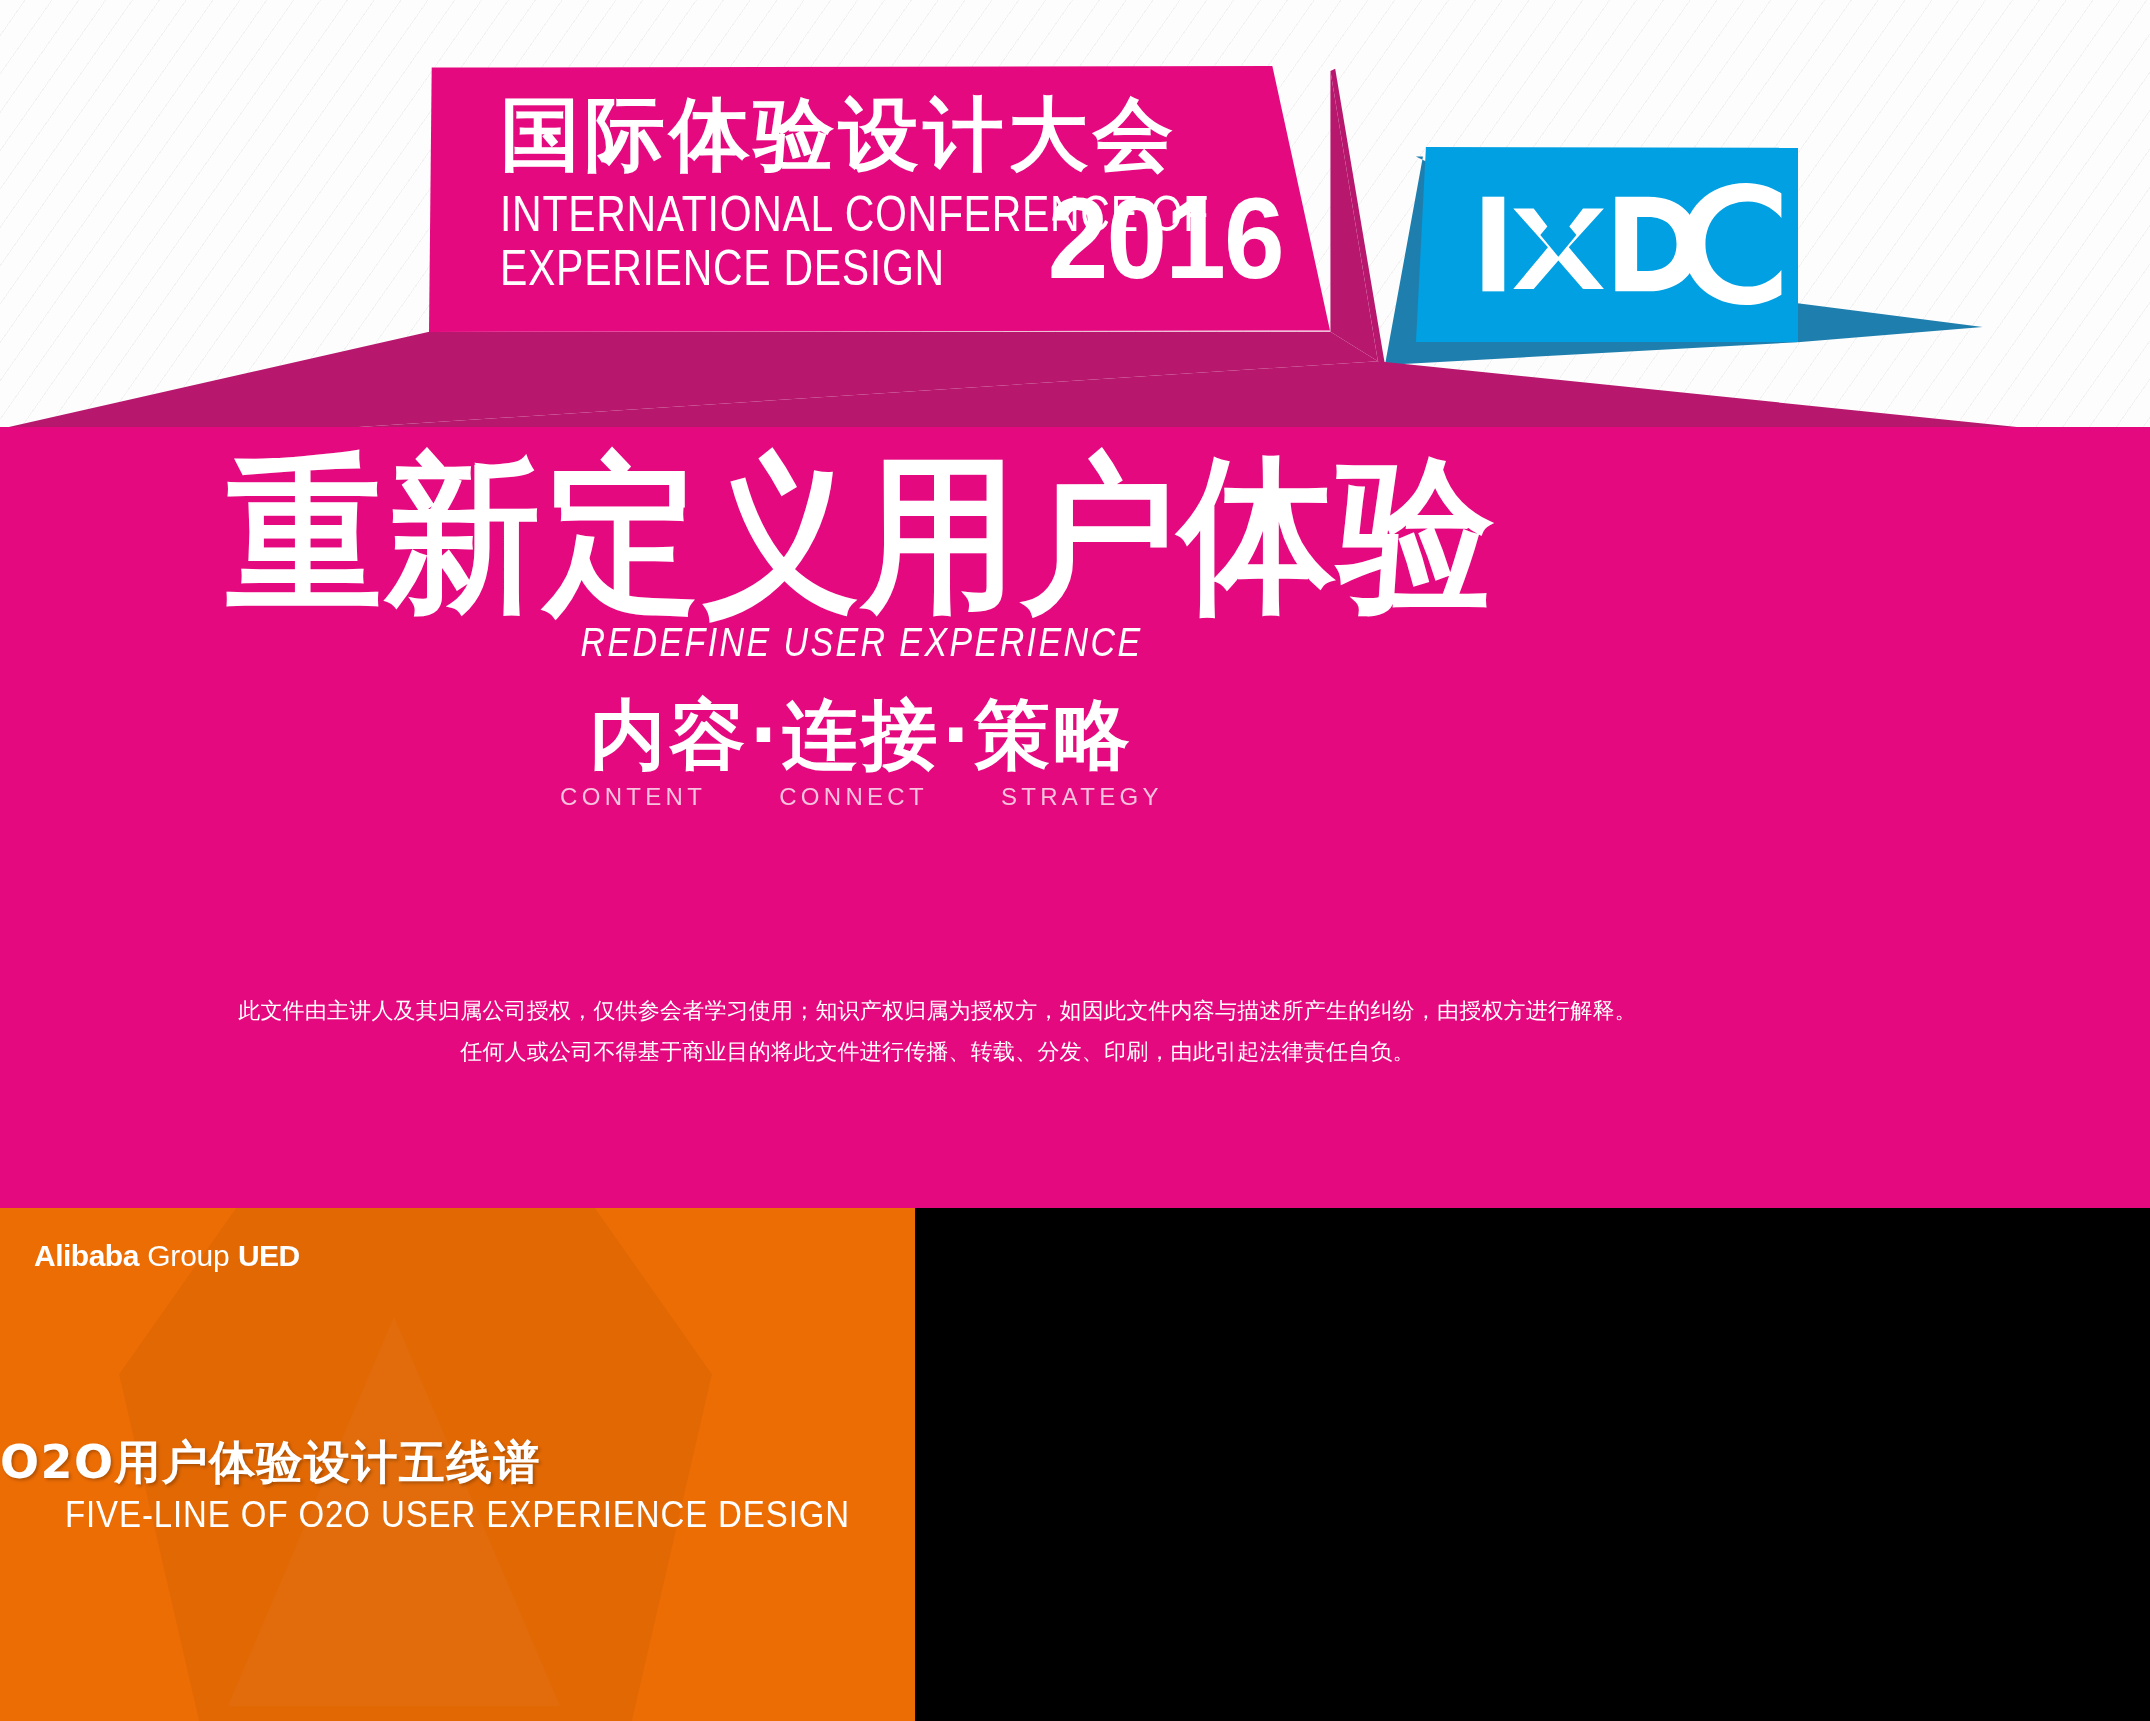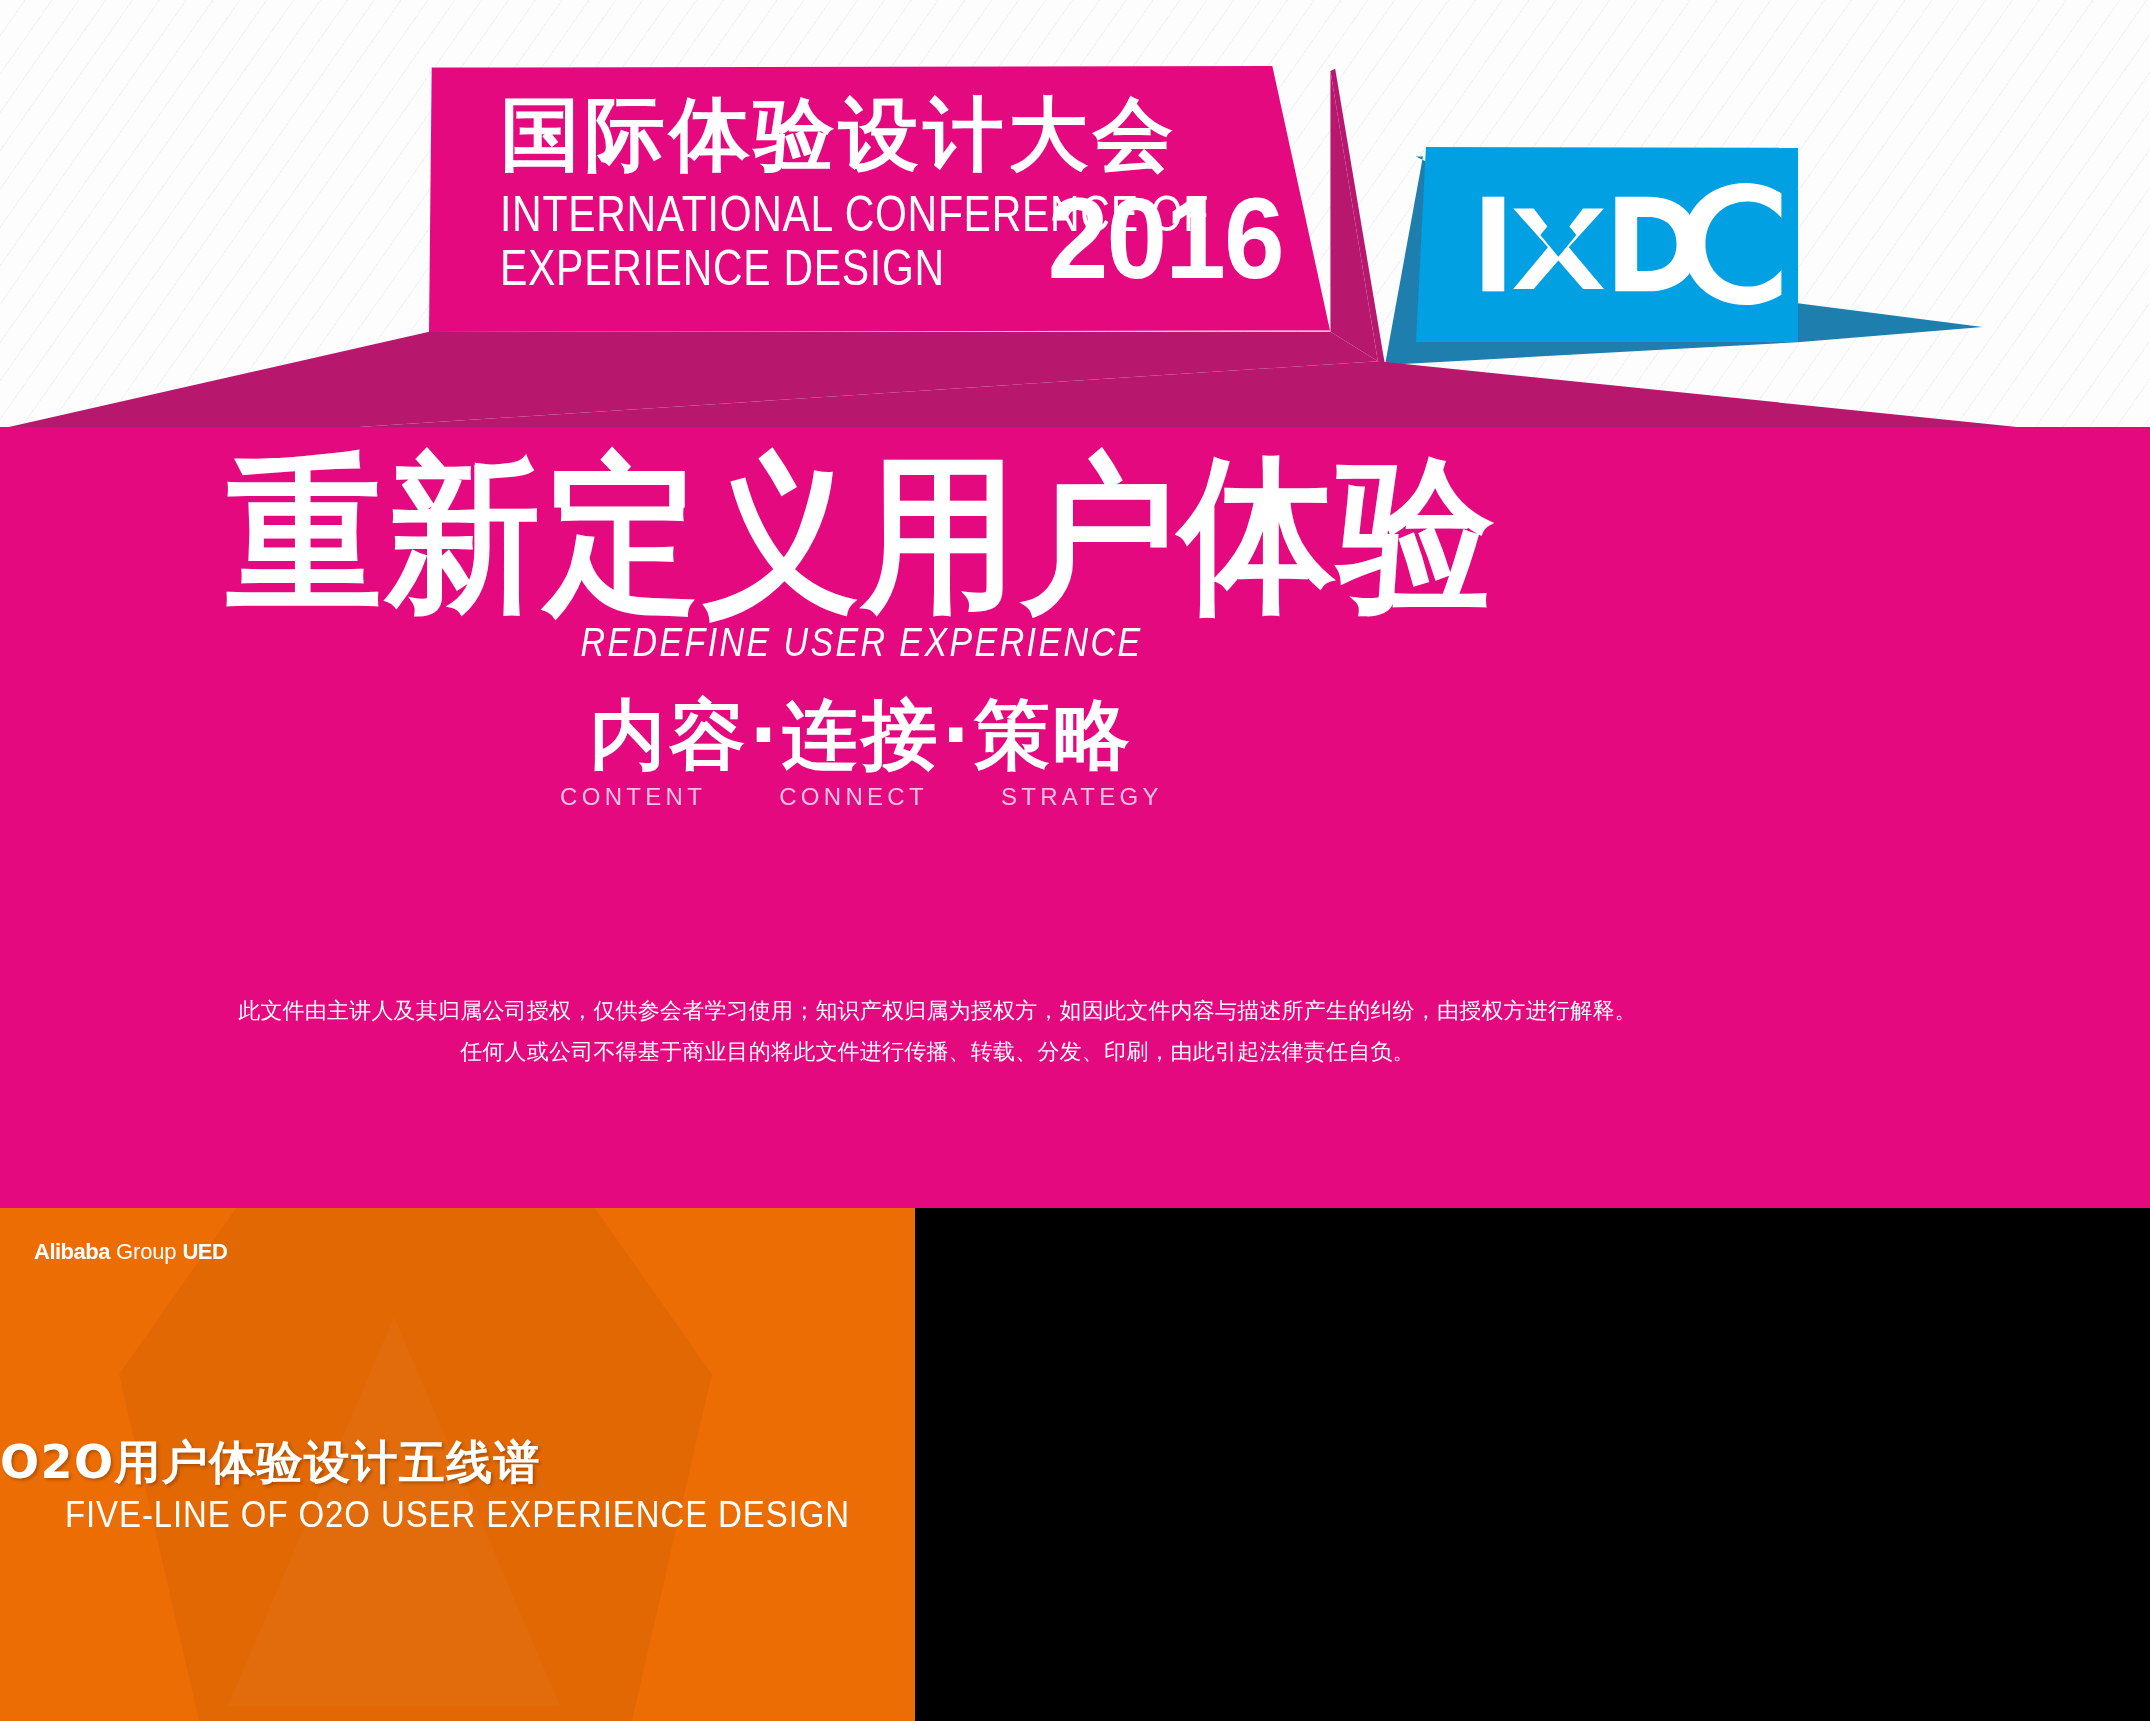--- a/index.html
+++ b/index.html
@@ -109,21 +109,21 @@
     position:absolute;left:119px;top:-19px;width:593px;height:545px;
     background:rgba(0,0,0,0.045);
     clip-path:polygon(22% 0%, 78% 0%, 100% 34%, 86% 100%, 14% 100%, 0% 34%);
   }
   .watermark2{
     position:absolute;left:228px;top:109px;width:332px;height:389px;
     background:rgba(255,255,255,0.03);
     clip-path:polygon(50% 0%, 100% 100%, 0% 100%);
   }
   .alibaba-logo{
-    position:absolute;left:34px;top:1239px;font-size:22px;color:#fff;
+    position:absolute;left:34px;top:1239px;font-size:30px;color:#fff;
     white-space:nowrap;letter-spacing:0px;
   }
   .ab-bold{font-weight:700;letter-spacing:-0.5px;}
   .ab-reg{font-weight:400;letter-spacing:-0.2px;}
   .ab-ued{font-weight:700;letter-spacing:-0.5px;}
   .deck-title{
     position:absolute;left:0;top:1432px;width:915px;text-align:left;
     color:#fff;font-size:46px;font-weight:700;letter-spacing:1.4px;
     white-space:nowrap;
     font-family:"DejaVu Sans","Liberation Sans",sans-serif;

